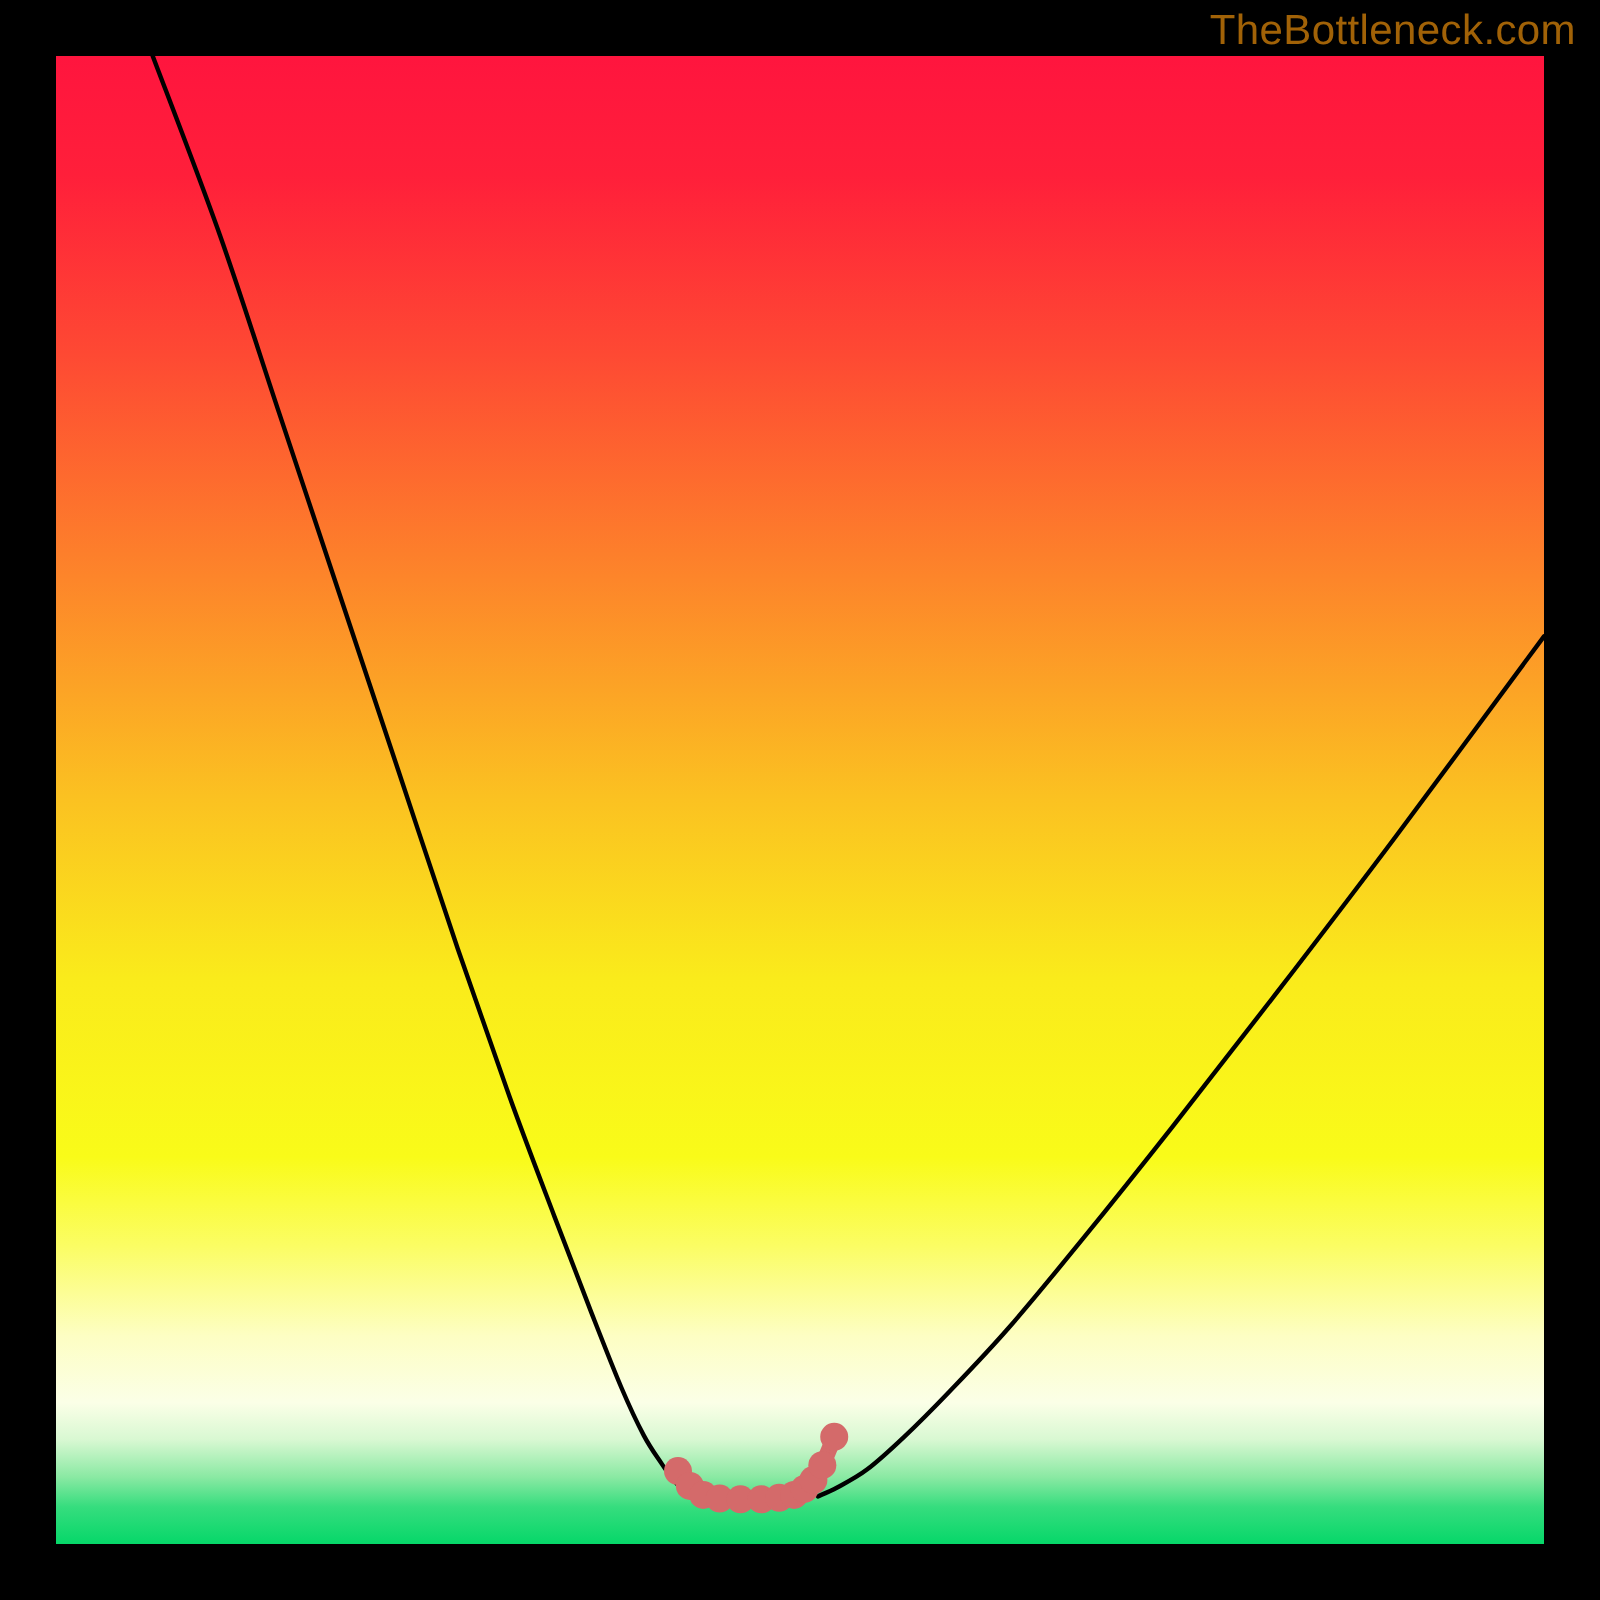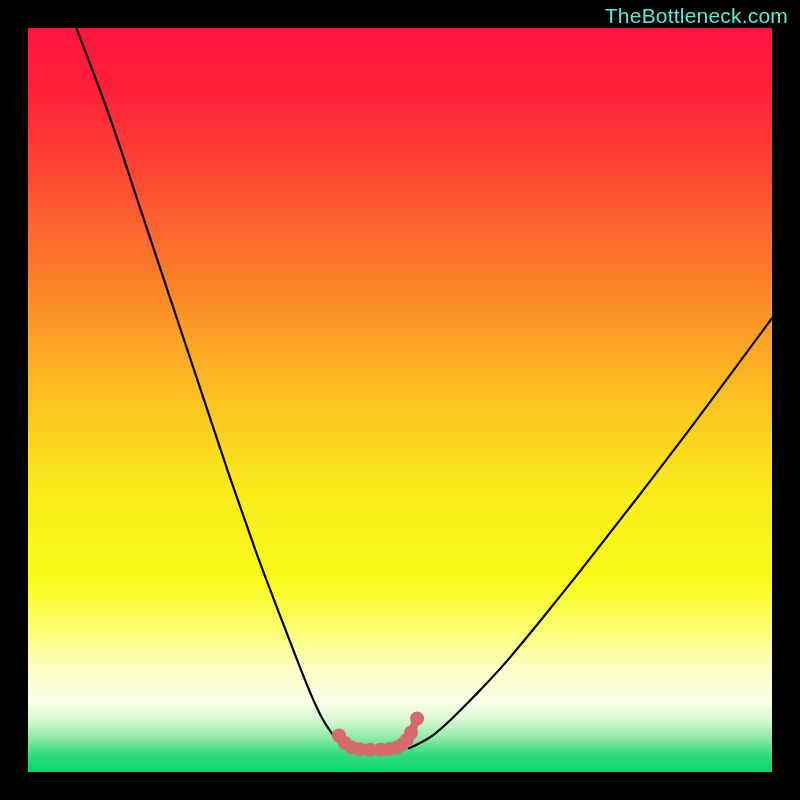--- a/index.html
+++ b/index.html
@@ -14,21 +14,21 @@
   .stage {
     position: relative;
     width: 800px;
     height: 800px;
     background: #000;
   }
   .watermark {
     position: absolute;
     top: 4px;
     right: 12px;
-    color: #5eead4;
+    color: #a16207;
     font-size: 21px;
     font-weight: 500;
     letter-spacing: 0.2px;
     z-index: 10;
     user-select: none;
   }
   svg {
     position: absolute;
     top: 0;
     left: 0;

